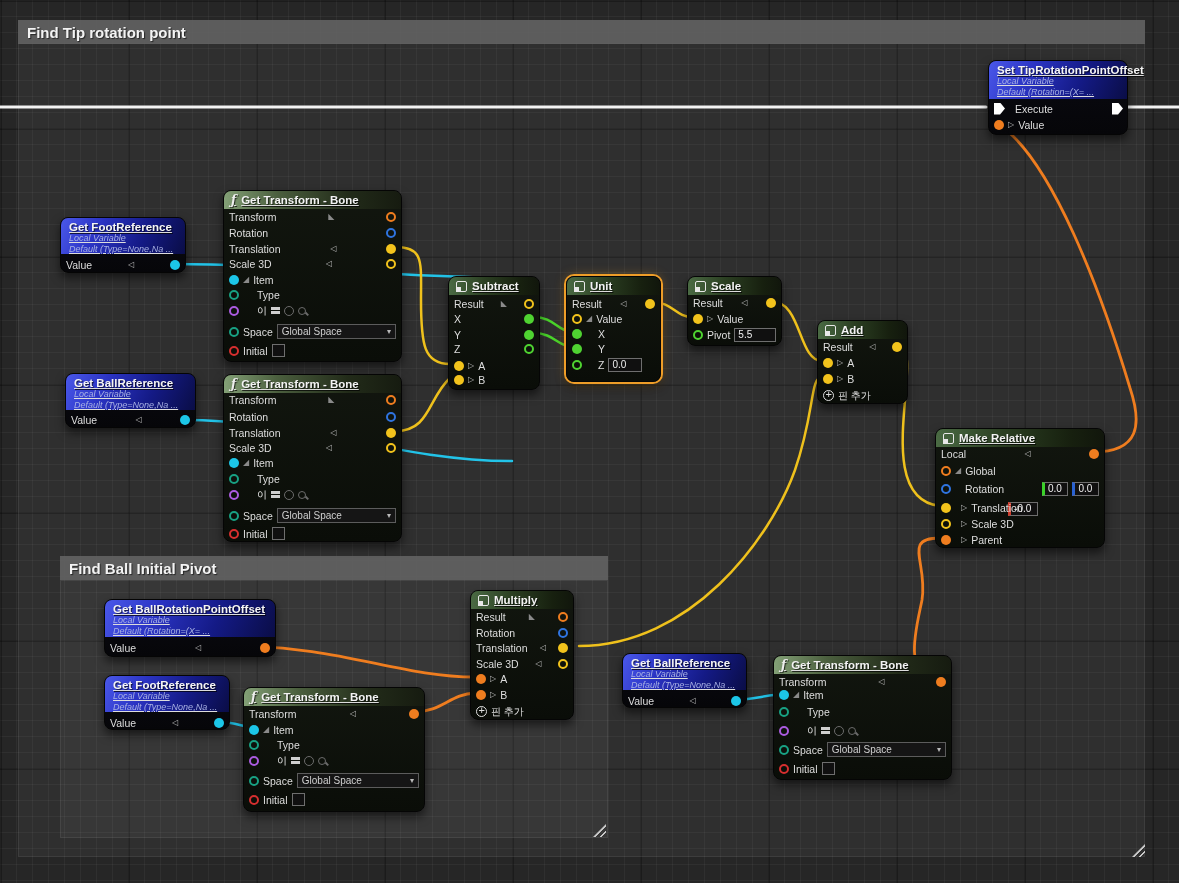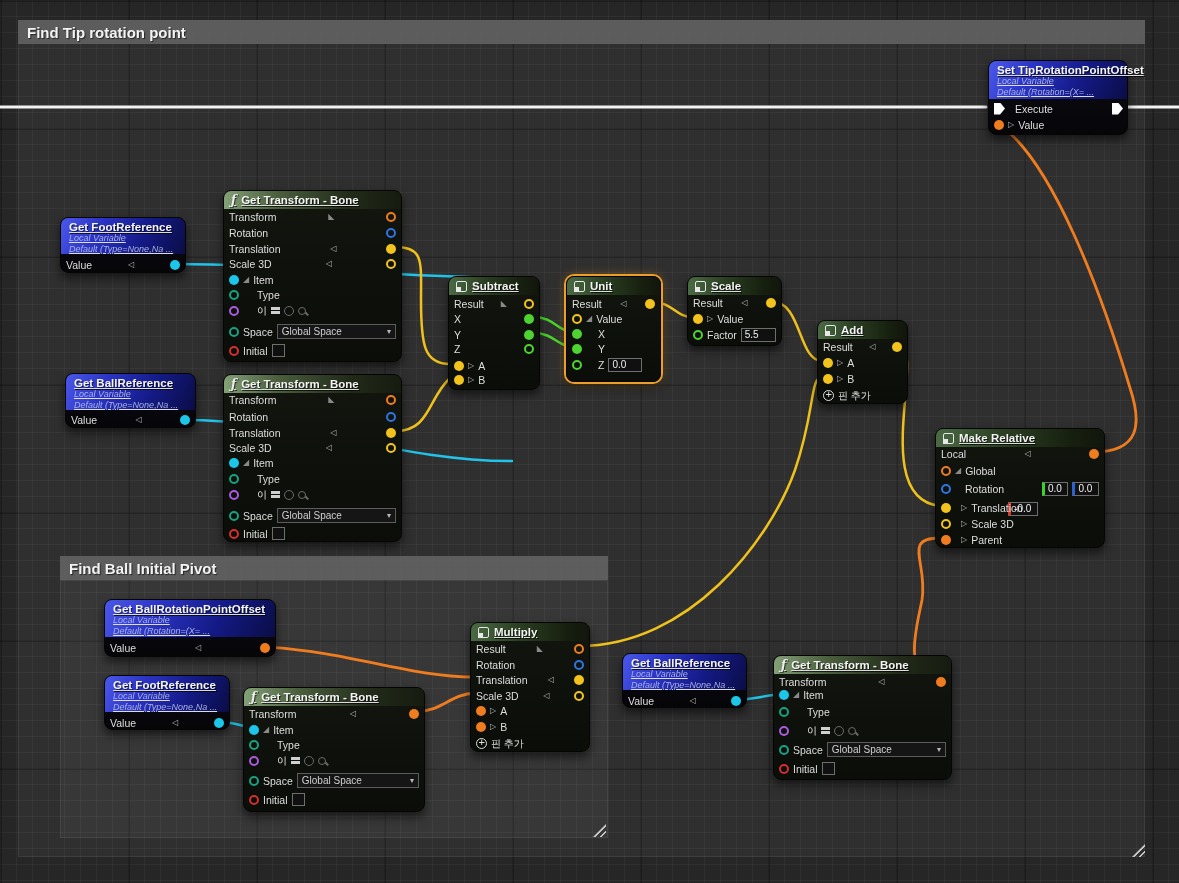--- a/index.html
+++ b/index.html
@@ -342,21 +342,21 @@
       <span class="tri">◁</span>
       <span class="pin" style="background:#f2c31c"></span>
     </div>
   <div class="row" style="top:34px">
       <span class="pin" style="background:#f2c31c"></span>
       <span class="tri">▷</span>
       <span>Value</span>
     </div>
   <div class="row" style="top:50px">
       <span class="pin hollow" style="color:#4fd331"></span>
-      <span>Factor</span>
+      <span>Pivot</span>
       <span class="numbox" style="width:48px">5.5</span>
     </div>
 </div>
 
 <div class="node" style="left:817px;top:320px;width:91px;height:84px">
   <div class="hdr hdr-tmpl">
       <span class="tmpl-icon"></span>
       <span>Add</span>
     </div>
   <div class="row out" style="top:18px">
@@ -479,21 +479,21 @@
         <span class="tri">▾</span>
       </span>
     </div>
   <div class="row" style="top:104px">
       <span class="pin hollow" style="color:#d62f2f"></span>
       <span>Initial</span>
       <span class="checkbox"></span>
     </div>
 </div>
 
-<div class="node" style="left:470px;top:622px;width:120px;height:130px">
+<div class="node" style="left:470px;top:590px;width:104px;height:130px">
   <div class="hdr hdr-tmpl">
       <span class="tmpl-icon"></span>
       <span>Multiply</span>
     </div>
   <div class="row out" style="top:18px">
       <span>Result</span>
       <span class="tri dark">◣</span>
       <span class="pin hollow" style="color:#ef7d1f"></span>
     </div>
   <div class="row out" style="top:34px">

